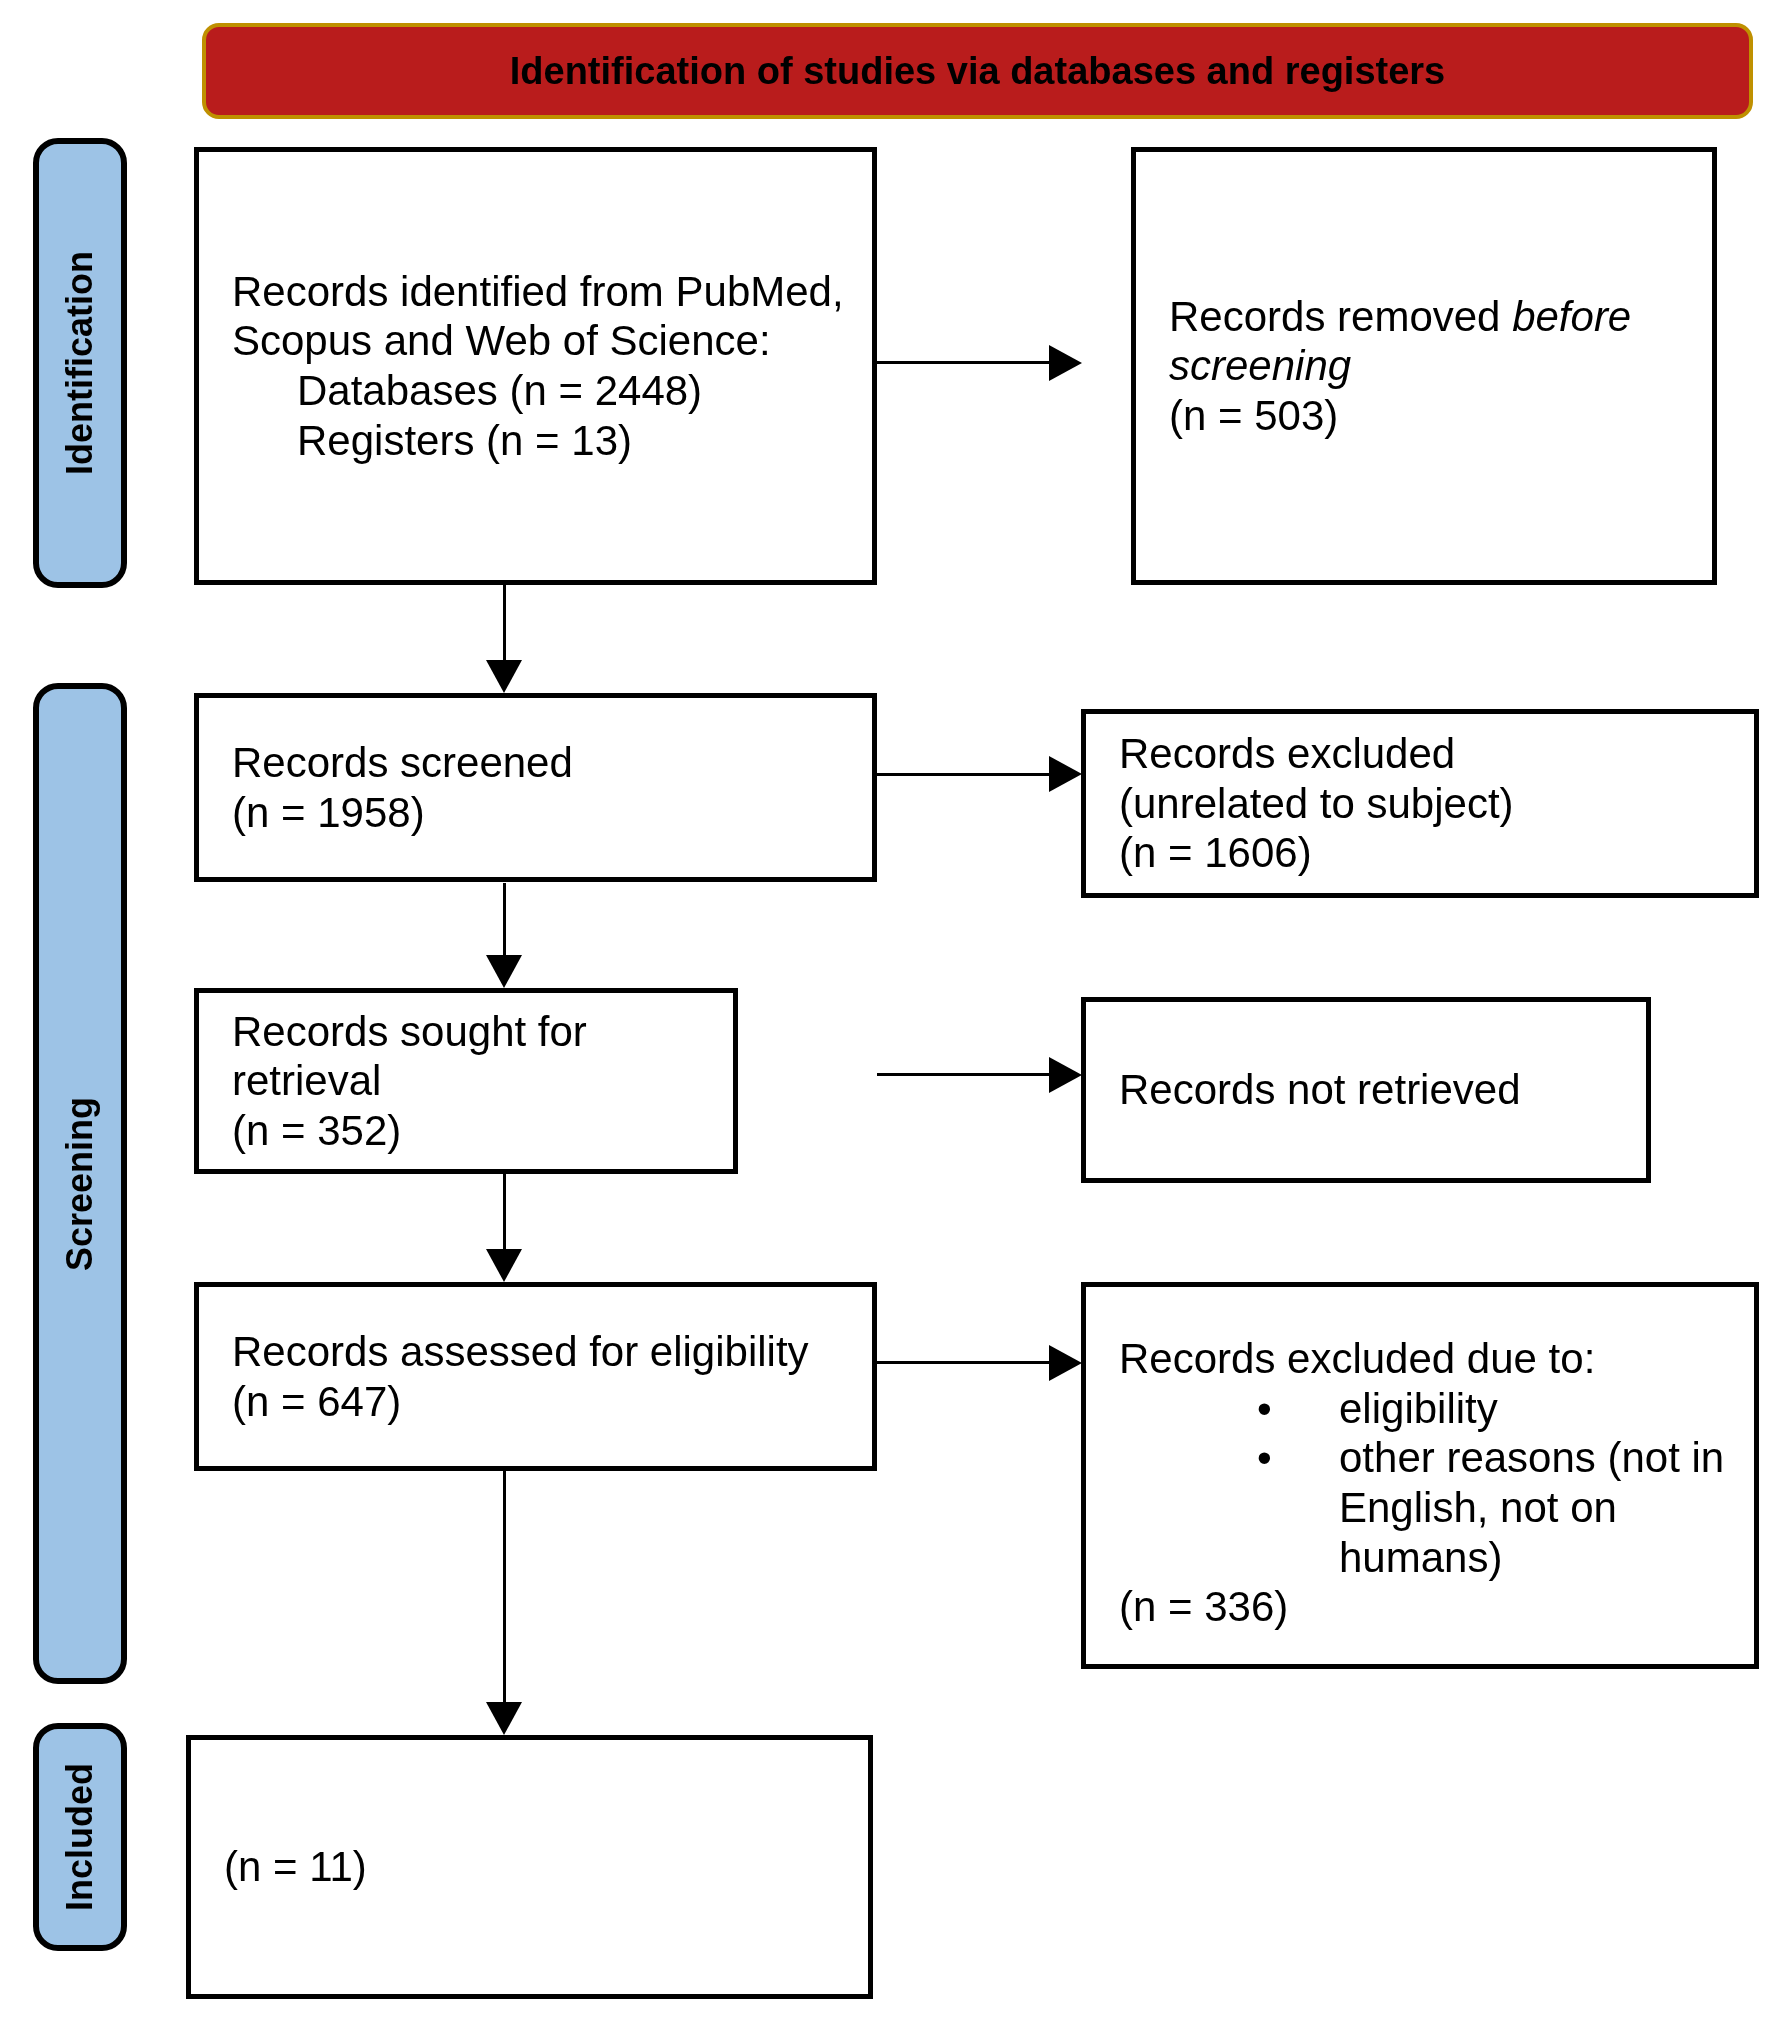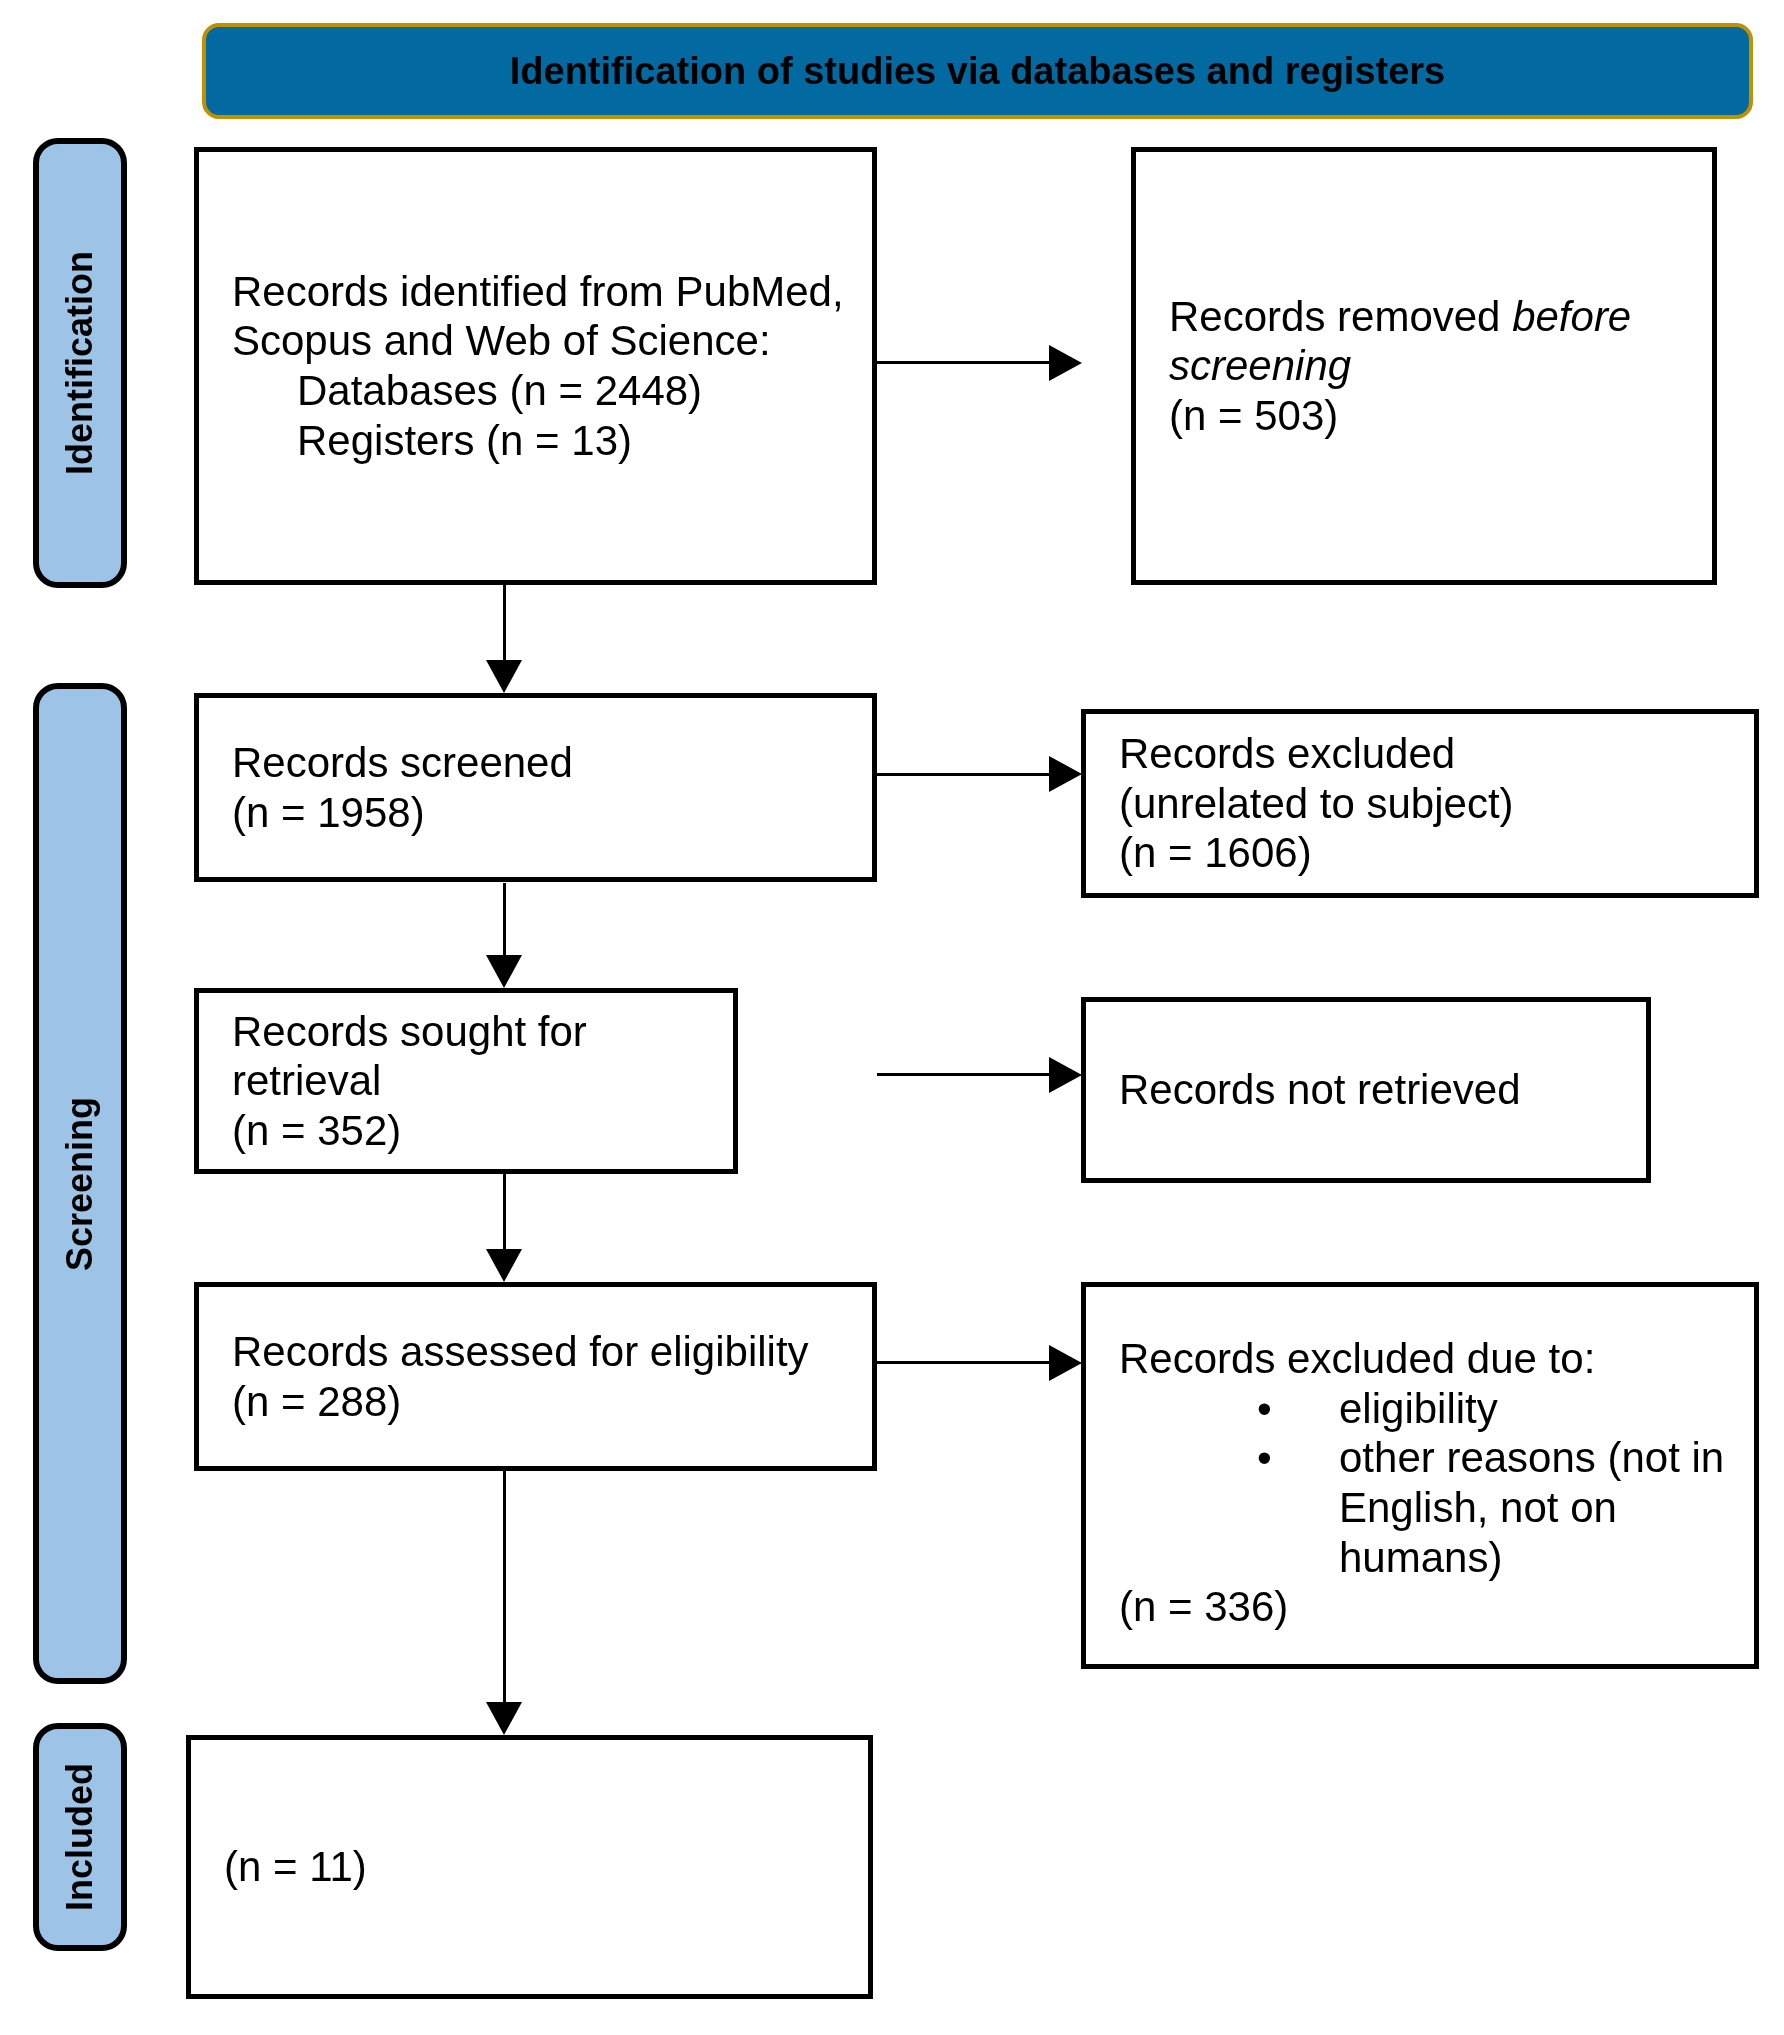--- a/index.html
+++ b/index.html
@@ -3,21 +3,21 @@
 <meta charset="utf-8">
 <style>
   html,body { margin:0; padding:0; background:#ffffff; }
   #canvas {
     position:relative; width:1784px; height:2035px; background:#ffffff;
     font-family:"Liberation Sans", sans-serif; color:#000;
   }
   
   .banner {
     position:absolute; left:202px; top:23px; width:1551px; height:96px;
-    background:#0369a1; border:4.8px solid #BF9000; border-radius:17px;
+    background:#b91c1c; border:4.8px solid #BF9000; border-radius:17px;
     display:flex; align-items:center; justify-content:center;
     font-weight:bold; font-size:38px; box-sizing:border-box;
   }
   
   .side {
     position:absolute; left:33px; width:94px; background:#9DC3E6;
     border:6.6px solid #000; border-radius:25px; box-sizing:border-box;
     display:flex; align-items:center; justify-content:center;
   }
   #side-identification { top:138px;  height:450px;  }
@@ -109,21 +109,21 @@
     <div class="ln">Records sought for retrieval</div>
     <div class="ln">(n = 352)</div>
   </div>
 
   <div class="box" id="box-not-retrieved">
     <div class="ln">Records not retrieved</div>
   </div>
 
   <div class="box" id="box-assessed">
     <div class="ln">Records assessed for eligibility</div>
-    <div class="ln">(n = 288)</div>
+    <div class="ln">(n = 647)</div>
   </div>
 
   <div class="box" id="box-excluded-eligibility">
     <div class="ln">Records excluded due to:</div>
     <div class="bullet-row">
       <span class="bullet-glyph">•</span>
       <span class="bullet-text">eligibility</span>
     </div>
     <div class="bullet-row">
       <span class="bullet-glyph">•</span>

